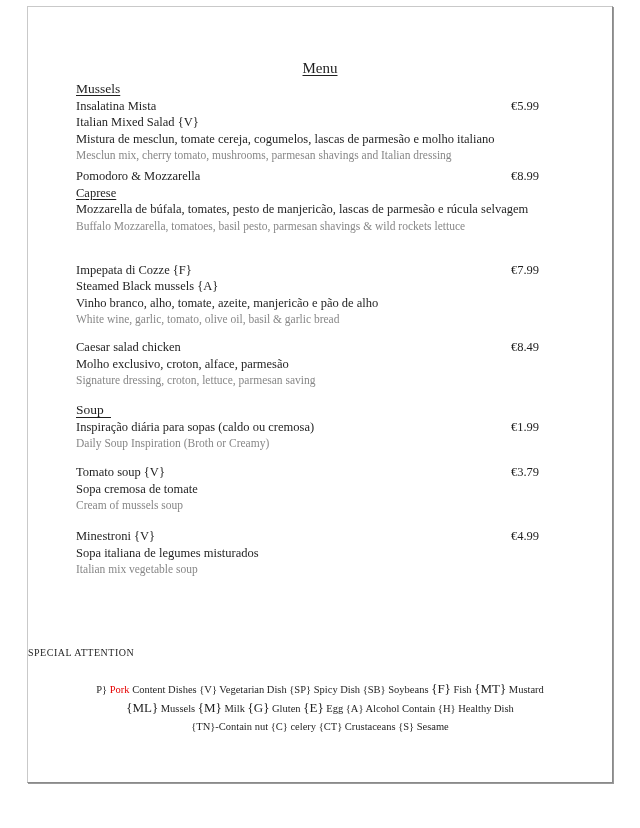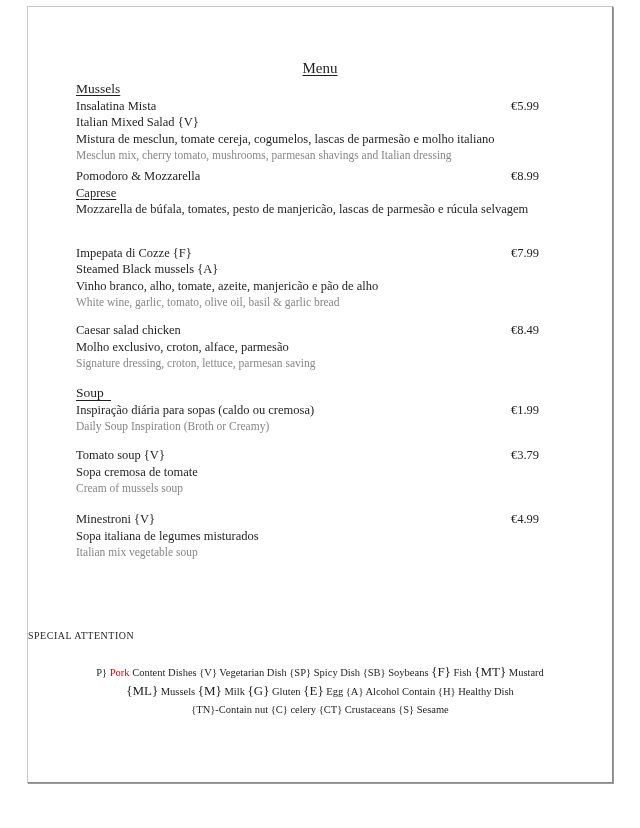--- a/index.html
+++ b/index.html
@@ -63,20 +63,21 @@
         <div class="en">Mesclun mix, cherry tomato, mushrooms, parmesan shavings and Italian dressing</div>
       </div>
 
       <div class="gap12">
         <div class="row">
           <span class="nm">Pomodoro &amp; Mozzarella</span>
           <span class="pr">€8.99</span>
         </div>
         <div class="sub"><span class="u">Caprese</span></div>
         <div class="pt">Mozzarella de búfala, tomates, pesto de manjericão, lascas de parmesão e rúcula selvagem</div>
+        <div class="en">Buffalo Mozzarella, tomatoes, basil pesto, parmesan shavings &amp; wild rockets lettuce</div>
       </div>
 
       <div class="gap27">
         <div class="row">
           <span class="nm">Impepata di Cozze {F}</span>
           <span class="pr">€7.99</span>
         </div>
         <div class="sub">Steamed Black mussels {A}</div>
         <div class="pt">Vinho branco, alho, tomate, azeite, manjericão e pão de alho</div>
         <div class="en">White wine, garlic, tomato, olive oil, basil &amp; garlic bread</div>

